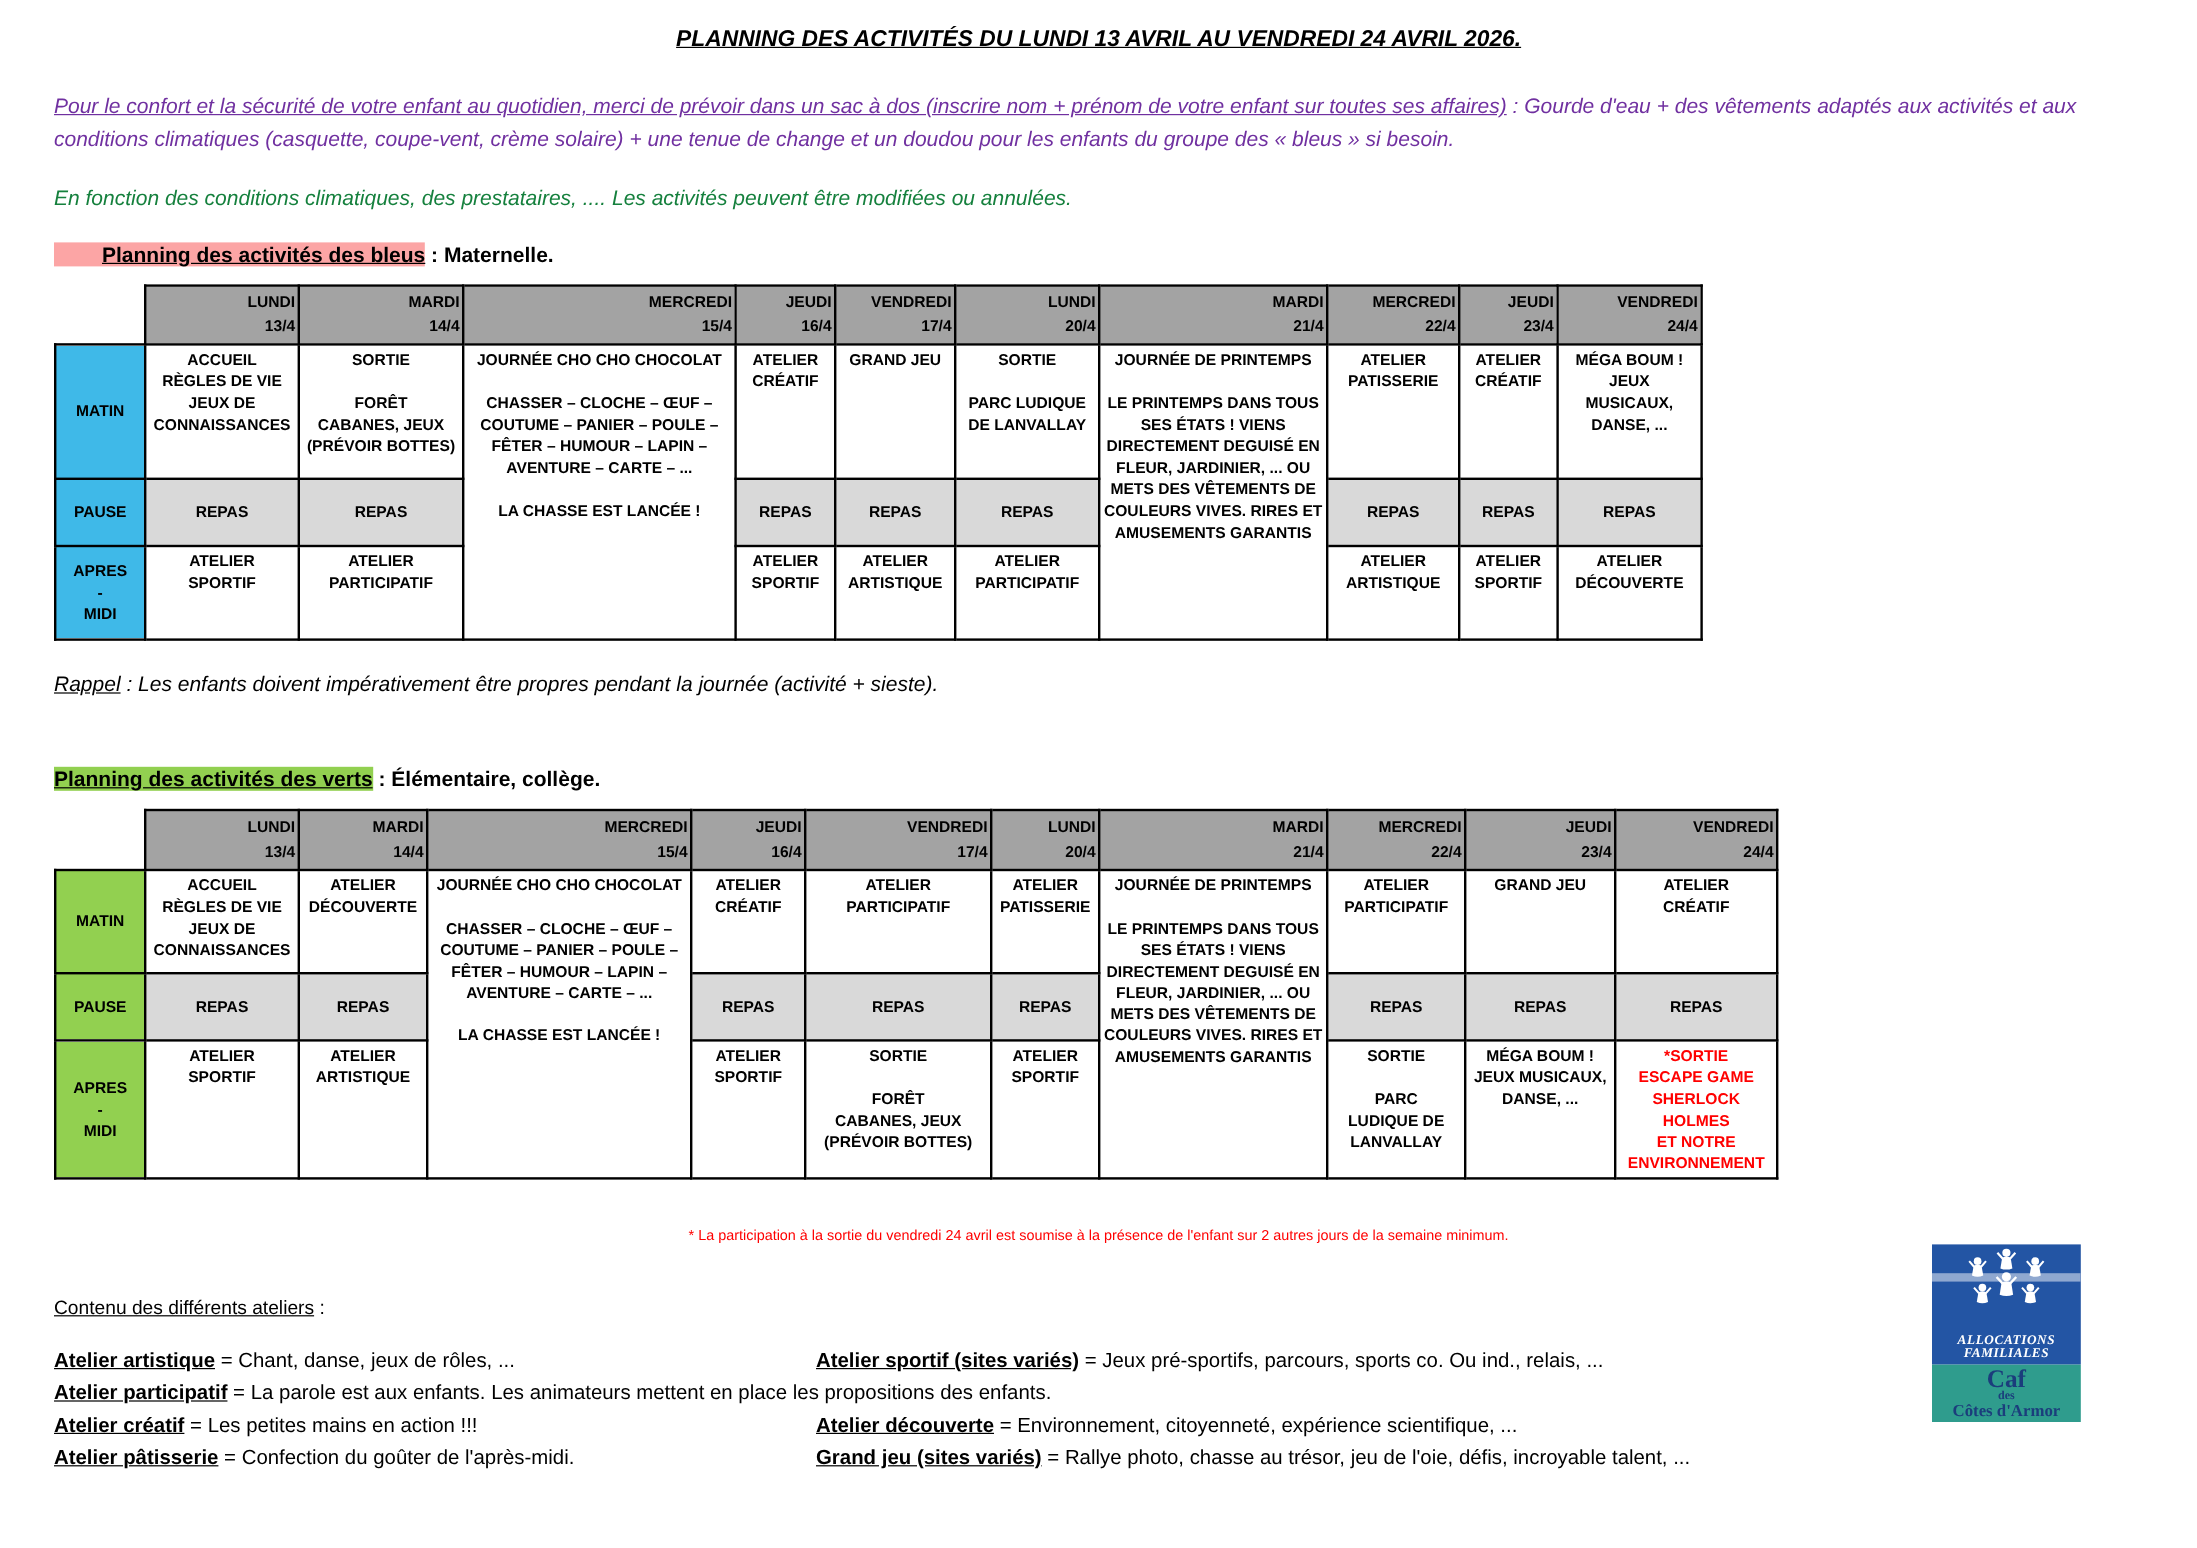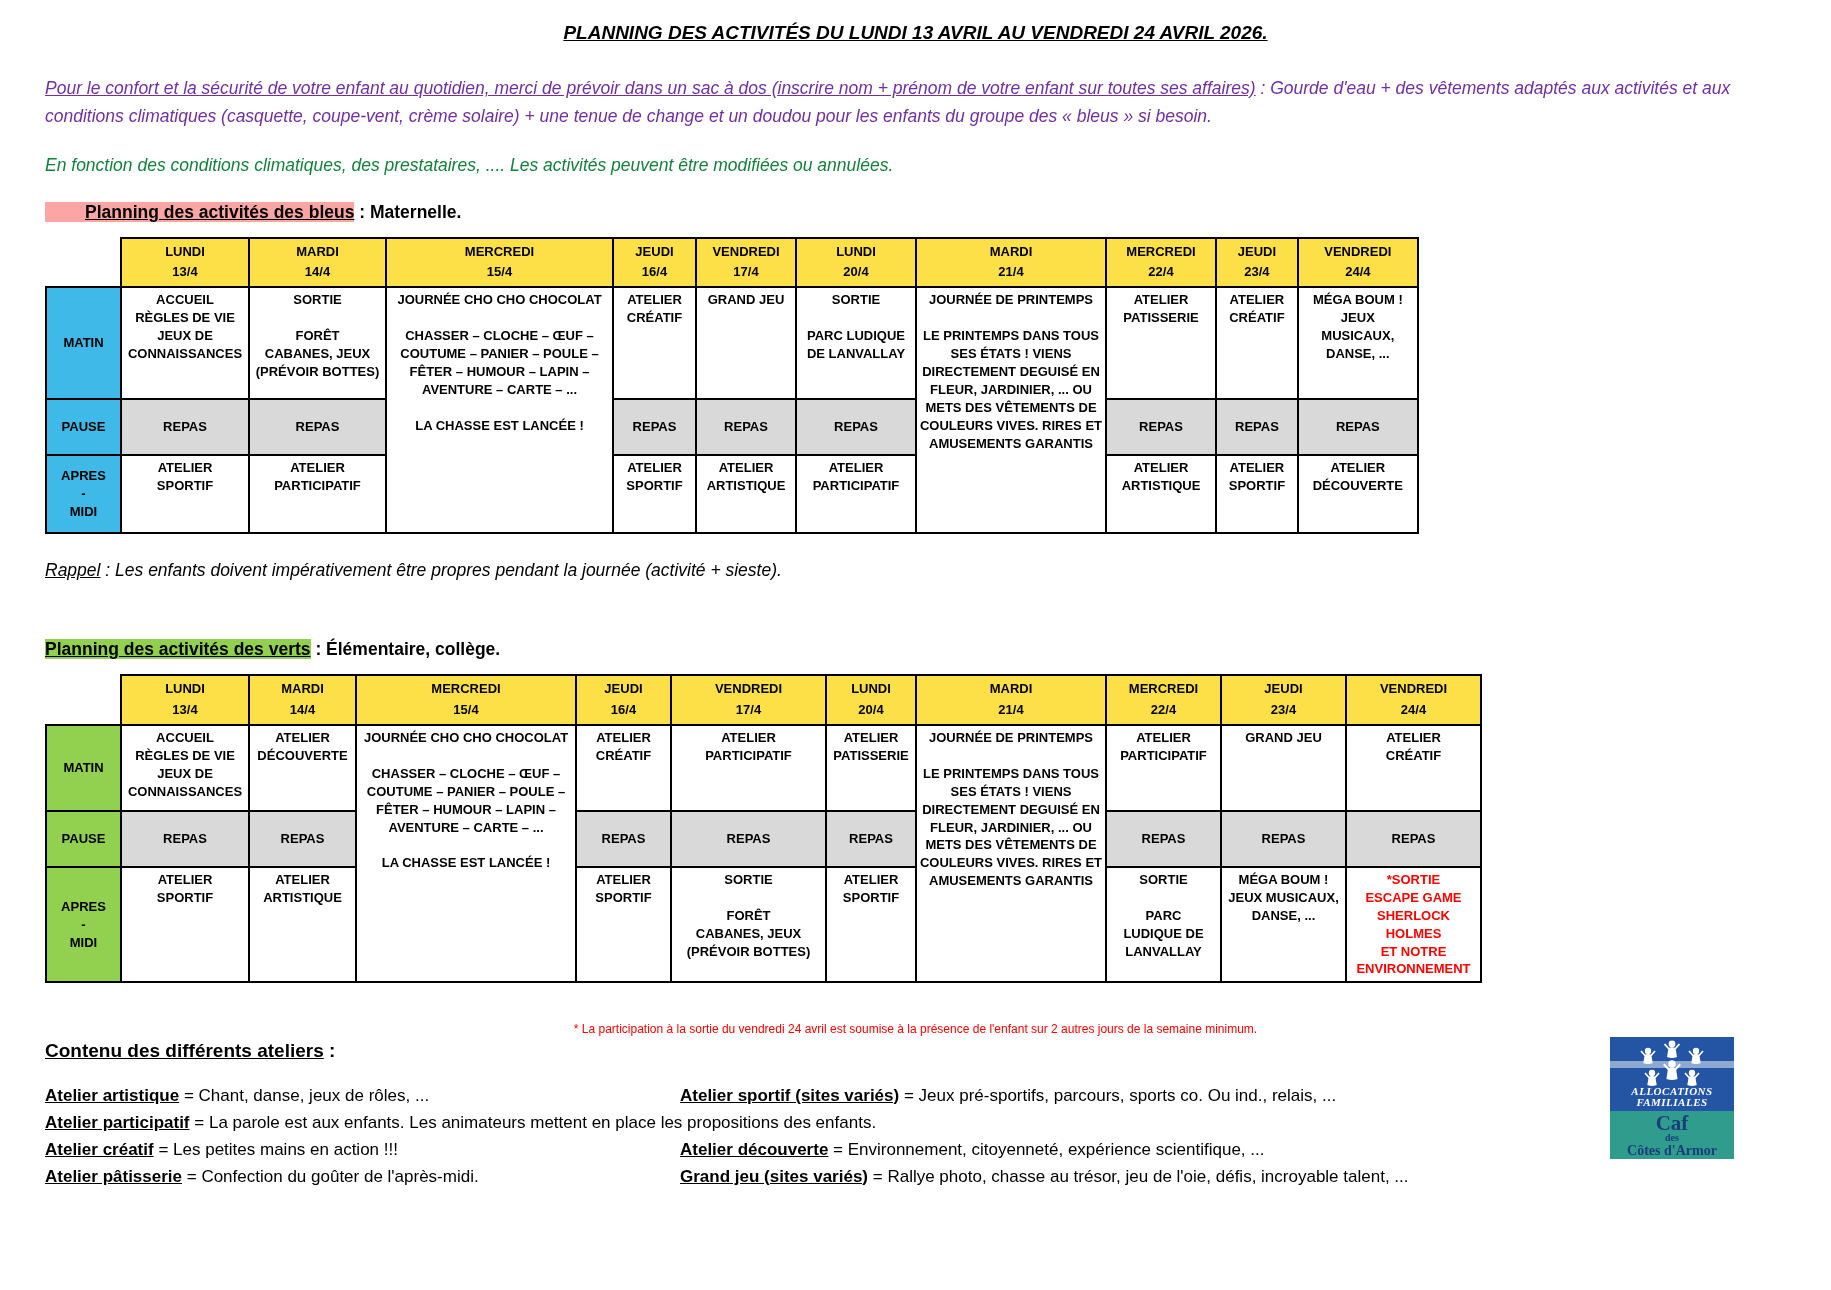--- a/index.html
+++ b/index.html
@@ -30,48 +30,48 @@
   table.sched {
     border-collapse: collapse; table-layout: fixed;
     margin-top: 14px; font-size: 13px;
   }
   .sched th, .sched td {
     border: 2px solid #000; text-align: center; vertical-align: top;
     padding: 3px 2px; white-space: pre-line; line-height: 1.38; font-weight: 700;
     overflow: hidden;
   }
   .sched td.corner { border: none; background: #fff; }
-  .sched th.dayhdr { background: #fde047; vertical-align: middle; line-height: 1.6; }
+  .sched th.dayhdr { background: #a3a3a3; vertical-align: middle; line-height: 1.6; text-align: right; }
   .sched th.rowlabel-b { background: #3FB9E8; vertical-align: middle; }
   .sched th.rowlabel-g { background: #92D050; vertical-align: middle; }
   .sched td.repas { background: #D9D9D9; vertical-align: middle; padding: 18px; }
   .sched td.red-cell { color: #FF0000; }
   tr.hdr-row   { height: 40px; }
   tr.pause-row { height: 24px; }
   #table-bleus tr.matin-row { height: 112px; }
   #table-bleus tr.apres-row { height: 78px;  }
   #table-verts tr.matin-row { height: 86px;  }
   #table-verts tr.apres-row { height: 108px; }
 
   .rappel { margin-top: 26px; font-style: italic; font-size: 17.5px; }
   .rappel .u { text-decoration: underline; }
   .gap-verts { margin-top: 58px; }
 
   .footnote { margin-top: 36px; color: #FF0000; font-size: 12px; line-height: 1.7; font-weight: 400; text-align: center; }
 
-  .contenu-head { font-size: 19px; font-weight: 700; }
+  .contenu-head { margin-top: 42px; font-size: 16px; font-weight: 400; }
   .contenu-head .u { text-decoration: underline; }
 
   .ateliers { margin-top: 24px; font-size: 17px; }
   .atel-row { display: flex; margin-bottom: 7px; }
   .atel-left { width: 635px; flex: 0 0 635px; }
   .atel-name { font-weight: 700; text-decoration: underline; }
 
   .caf-logo { position: absolute; left: 1610px; top: 1037px; width: 124px; }
-  .logo-blue { height: 74px; background: #2355A4; position: relative; }
+  .logo-blue { height: 100px; background: #2355A4; position: relative; }
   .logo-blue svg { display: block; }
   .logo-alloc {
     position: absolute; bottom: 3px; left: 0; right: 0; text-align: center;
     color: #fff; font-family: "Liberation Serif", serif; font-style: italic;
     font-weight: 700; font-size: 11px; line-height: 11px; letter-spacing: 0.5px;
   }
   .logo-teal {
     height: 48px; background: #2F9C8D; text-align: center;
     color: #1B3D7C; font-family: "Liberation Serif", serif; font-weight: 700;
     padding-top: 2px; box-sizing: border-box;

